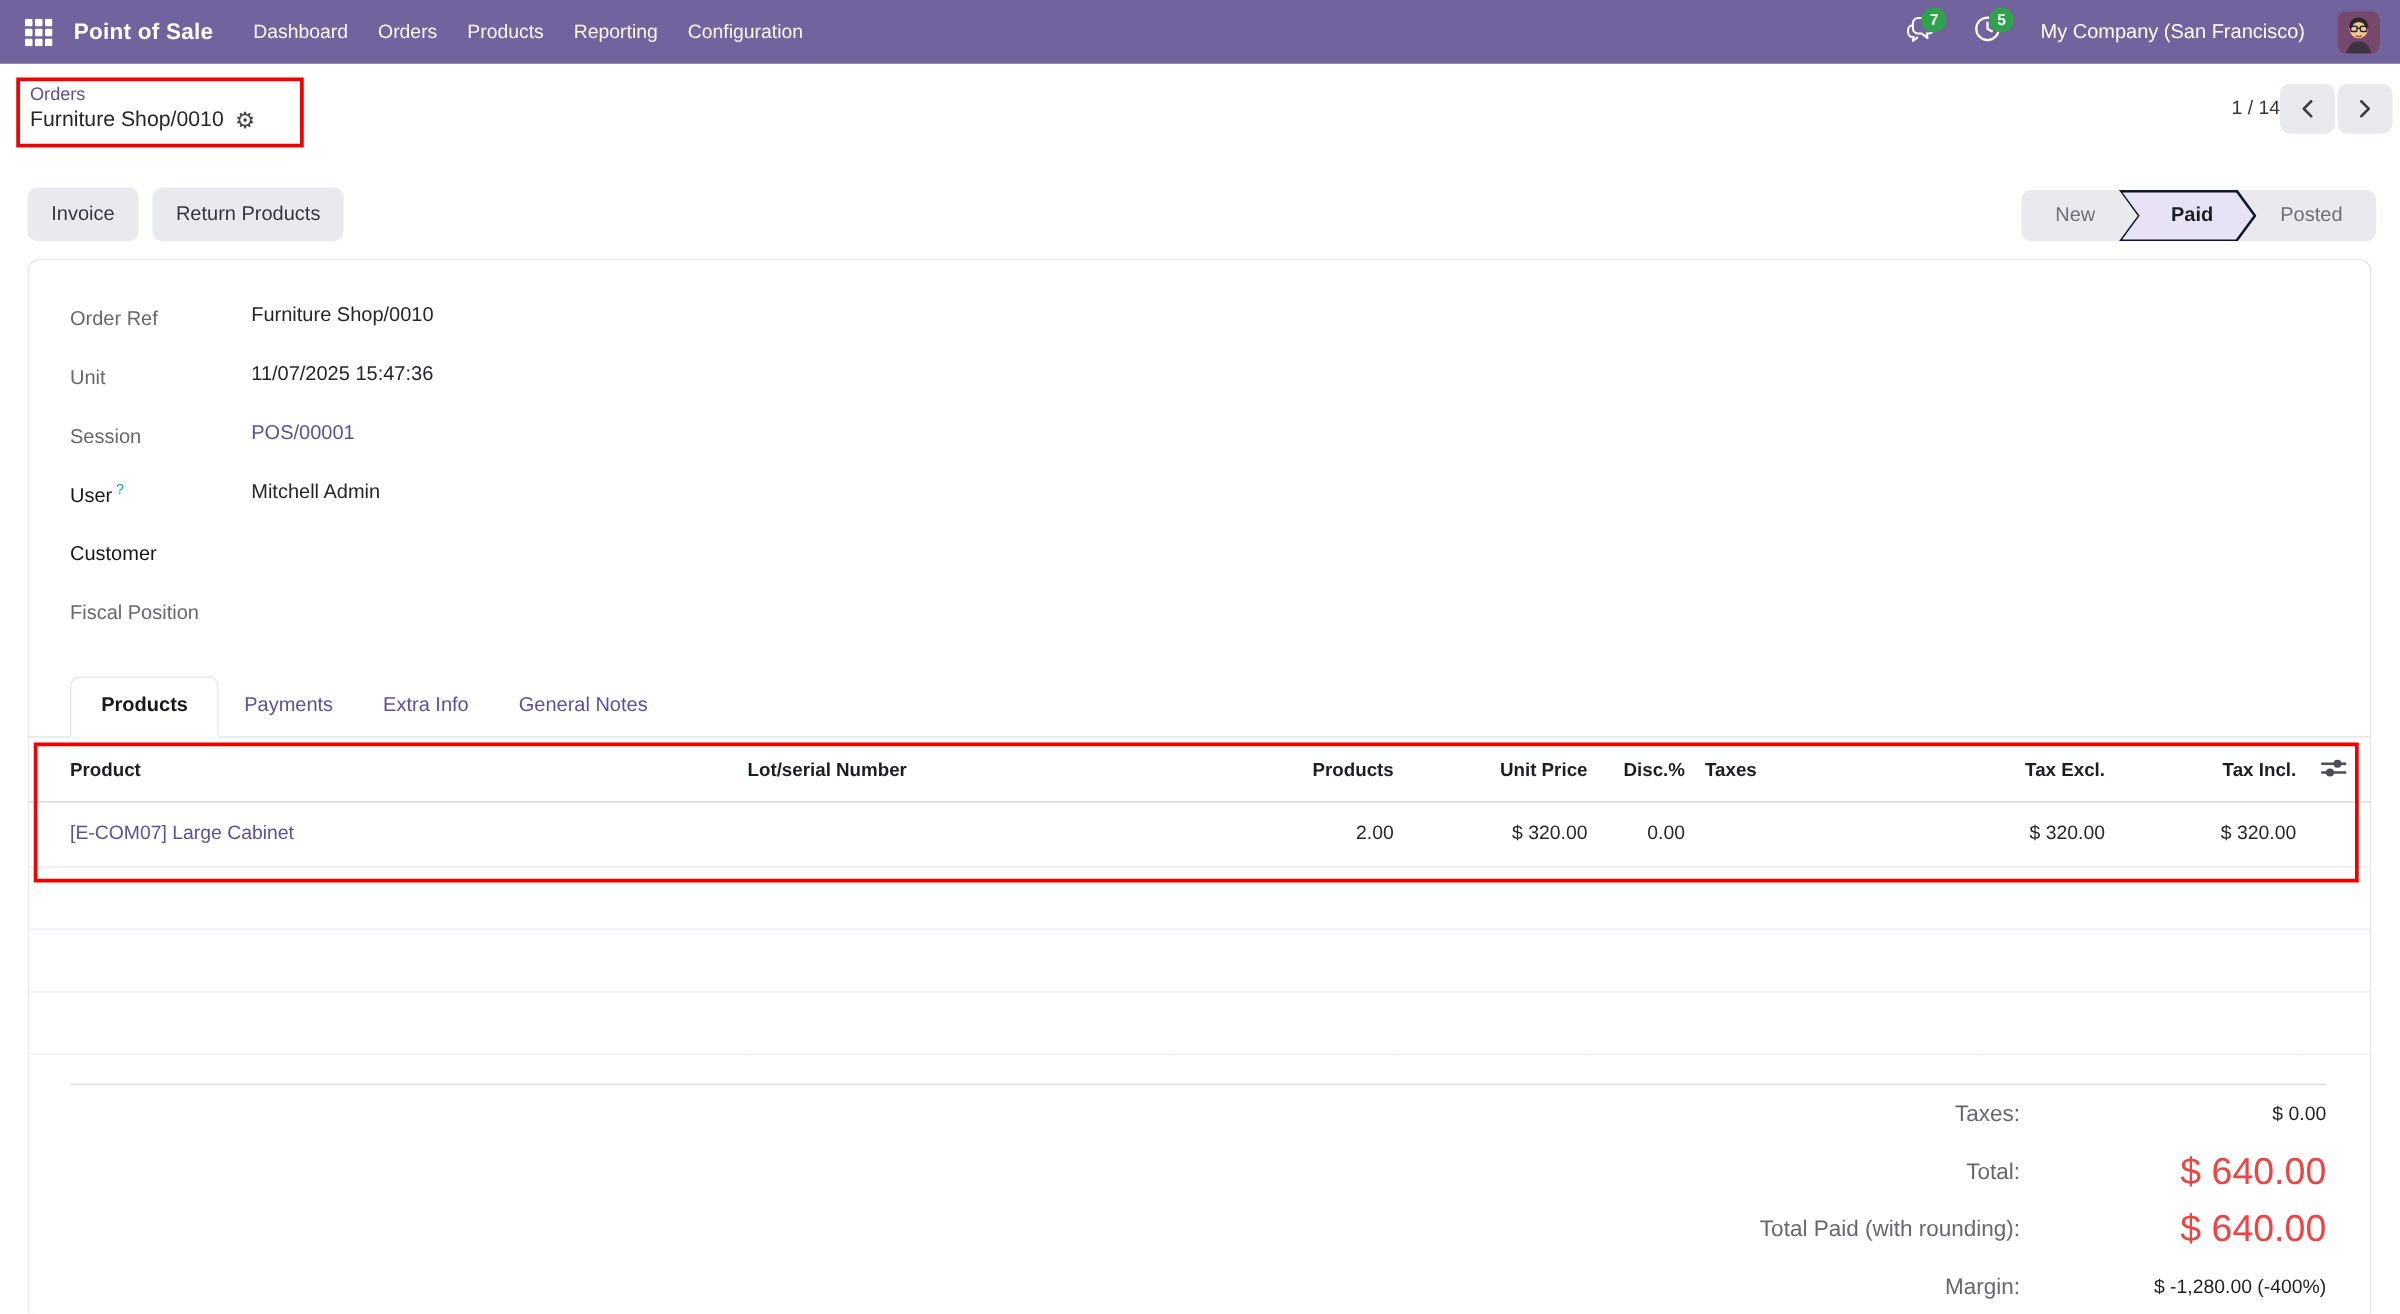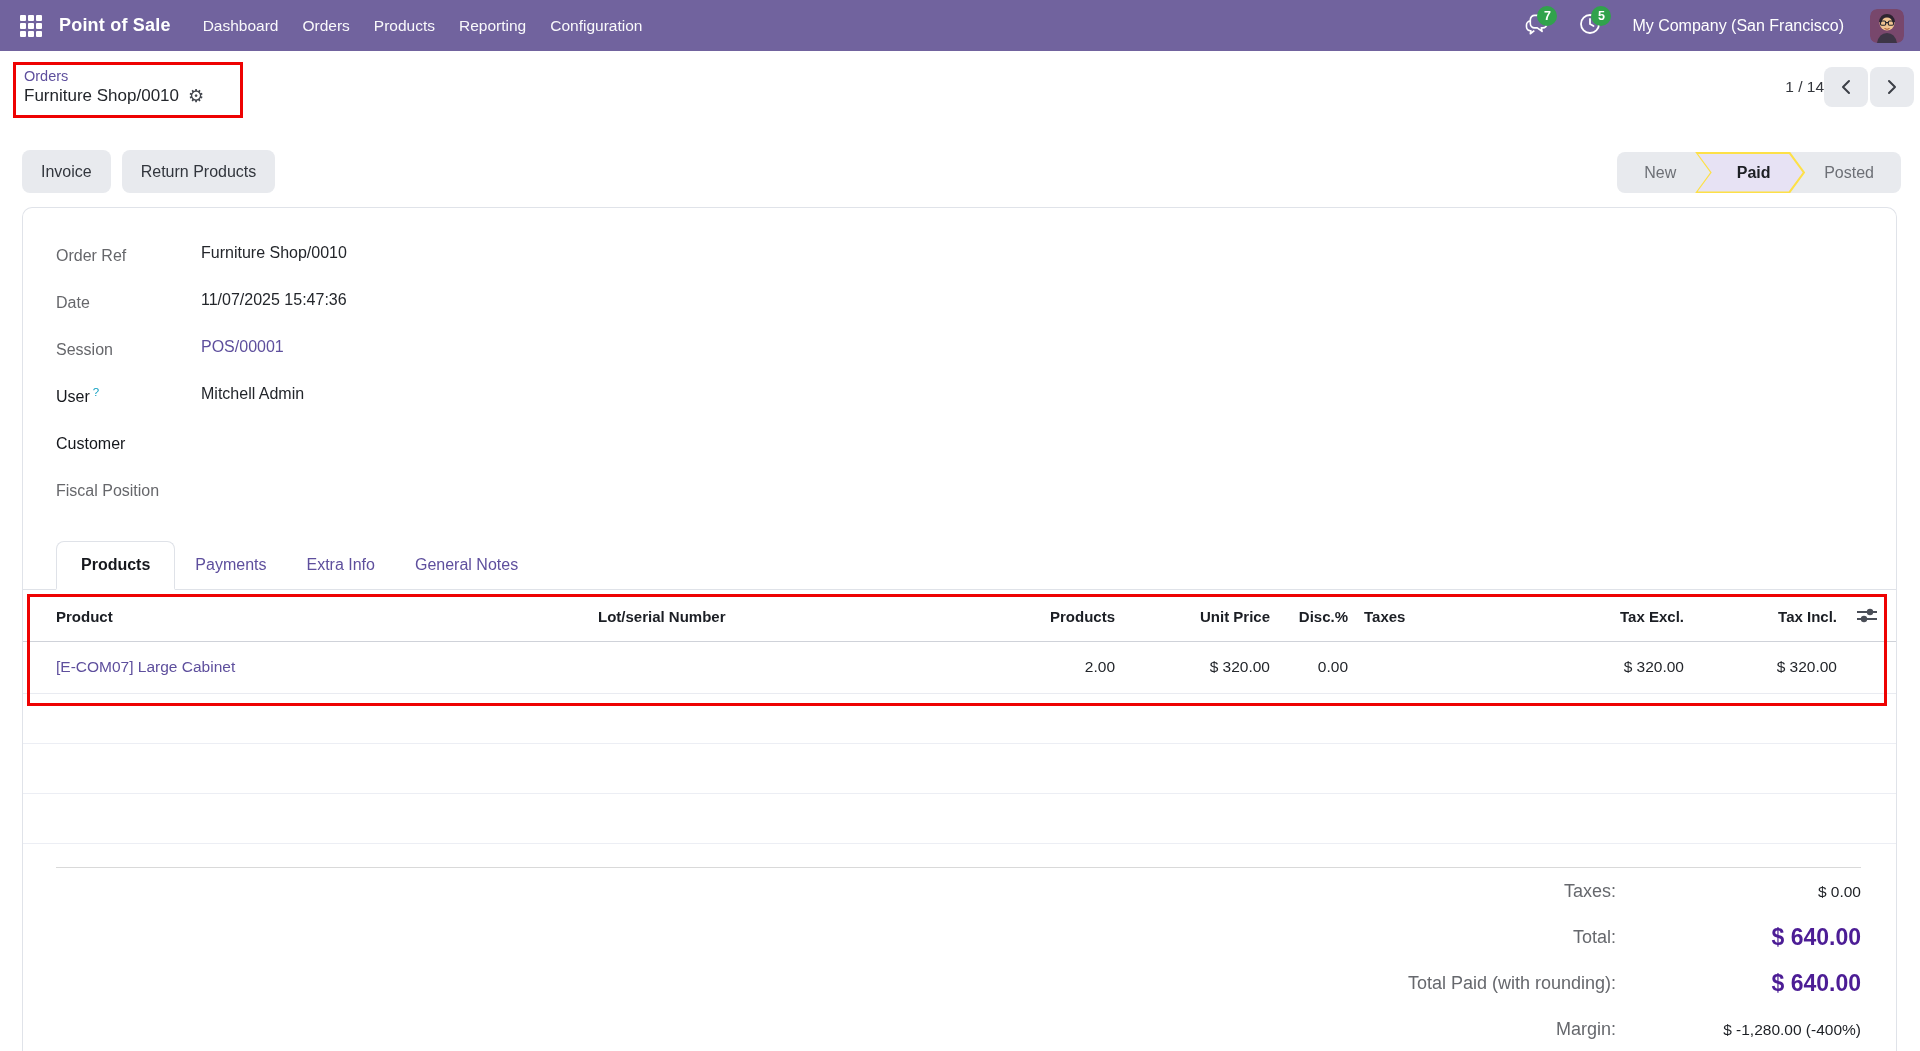--- a/index.html
+++ b/index.html
@@ -38,21 +38,21 @@
 
   
   .action-bar { height: 85px; display: flex; align-items: flex-end; padding: 0 19px 14px 22px; }
   .btn { height: 43px; padding: 0 19px; background: #e8eaee; border: none; border-radius: 8px;
     font-family: inherit; font-size: 16px; color: #32363d; font-weight: 500; cursor: pointer; margin-right: 11px; }
   .statusbar { margin-left: auto; height: 41px; background: #e8eaee; border-radius: 8px;
     display: flex; align-items: stretch; overflow: hidden; }
   .step { display: flex; align-items: center; padding: 0 27px; font-size: 16px; color: #6d7076; cursor: pointer; }
   .step-arrow-outer { position: relative; width: 110px; margin: 0 -8px; cursor: pointer;
     clip-path: polygon(0 0, calc(100% - 15px) 0, 100% 50%, calc(100% - 15px) 100%, 0 100%, 15px 50%);
-    background: #fde047; }
+    background: #0f172a; }
   .step-arrow-inner { position: absolute; inset: 1.5px 2.5px;
     clip-path: polygon(0 0, calc(100% - 14px) 0, 100% 50%, calc(100% - 14px) 100%, 0 100%, 14px 50%);
     background: #e7e2f4; display: flex; align-items: center; justify-content: center;
     font-size: 16px; font-weight: 700; color: #1d1f24; padding-left: 7px; }
 
   
   .sheet { margin: 0 23px 0 22px; height: 844px; background: #fff; border: 1px solid #e0e3e9;
     border-bottom: none; border-radius: 10px 10px 0 0; padding-top: 24px; overflow: hidden; }
 
   .form-fields { padding-left: 33px; width: 760px; }
@@ -87,21 +87,21 @@
   .col-gear { width: 59px; text-align: center !important; }
   .product-link { color: #5e4f9d; cursor: pointer; }
   .filler-row td { height: 50px; border-bottom: 1px solid #eceef4; }
 
   
   .totals-sep { border: none; border-top: 1px solid #d9d9d9; margin: 23px 35px 0 33px; }
   .totals { margin-top: 1px; }
   .total-row { height: 46px; display: flex; justify-content: flex-end; align-items: center; padding-right: 35px; }
   .total-label { font-size: 18px; color: #66686d; }
   .total-value { width: 245px; text-align: right; font-size: 15.5px; color: #1d2025; }
-  .total-row.big .total-value { font-size: 23px; font-weight: 700; color: #4c1d95; }
+  .total-row.big .total-value { font-size: 30px; font-weight: 400; color: #ef4444; }
 
   
   .annotation-layer { position: absolute; inset: 0; pointer-events: none; z-index: 60; }
   .annotation-box { position: absolute; border: 3px solid #ee0202; }
 
   .opt-col-btn { cursor: pointer; display: inline-flex; align-items: center; }
 </style>
 </head>
 <body>
 
@@ -202,21 +202,21 @@
 </div>
 
 <div class="sheet">
 
   <div class="form-fields">
     <div class="field-row">
       <span class="field-label">Order Ref</span>
       <span class="field-value">Furniture Shop/0010</span>
     </div>
     <div class="field-row">
-      <span class="field-label">Date</span>
+      <span class="field-label">Unit</span>
       <span class="field-value">11/07/2025 15:47:36</span>
     </div>
     <div class="field-row">
       <span class="field-label">Session</span>
       <span class="field-value link">POS/00001</span>
     </div>
     <div class="field-row">
       <span class="field-label dark"><span>User</span><sup class="help-sup">?</sup></span>
       <span class="field-value">Mitchell Admin</span>
     </div>

